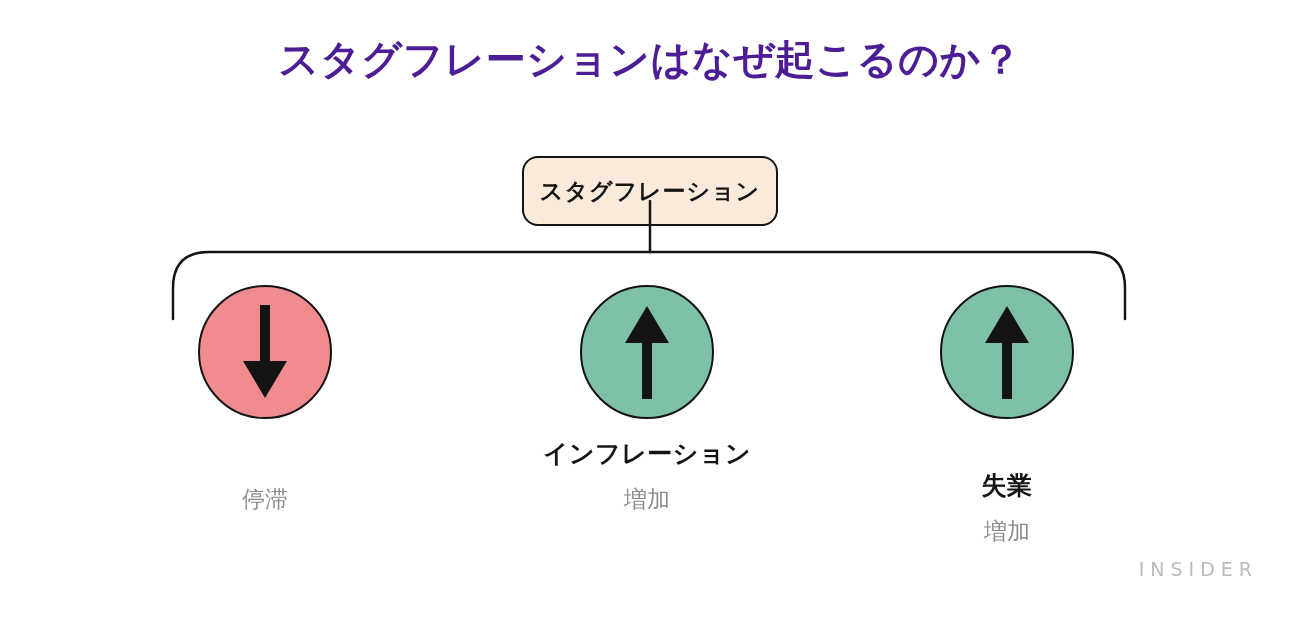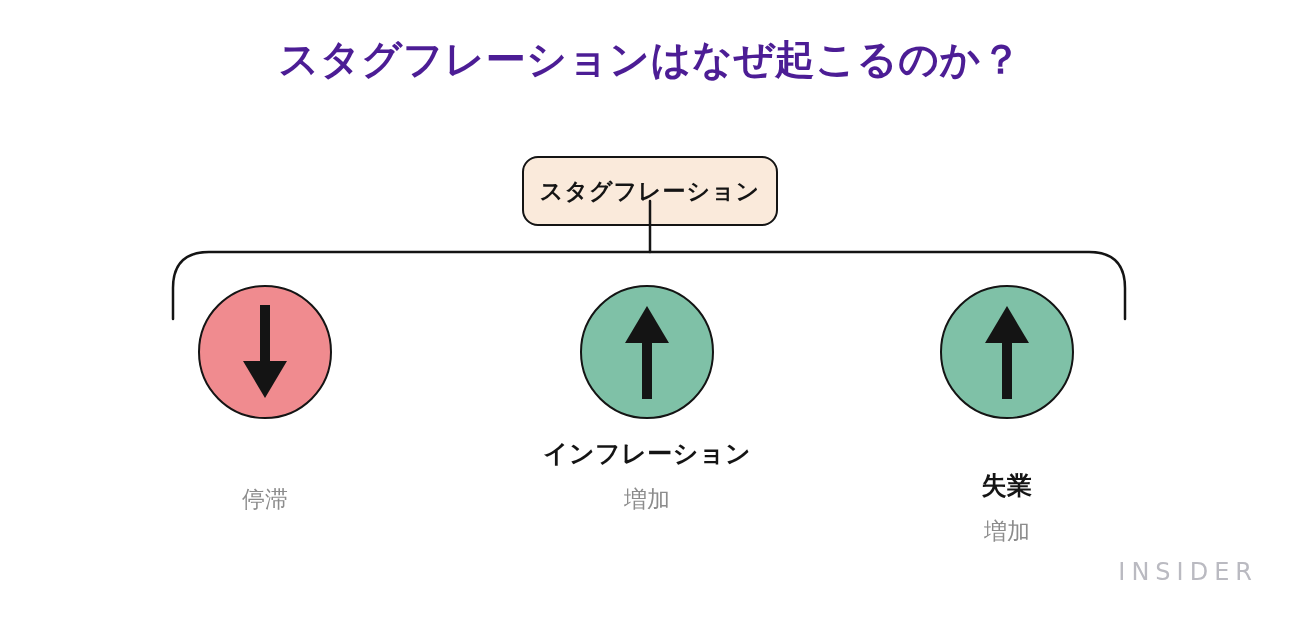--- a/index.html
+++ b/index.html
@@ -88,21 +88,21 @@
     font-weight: 400;
     color: #8c8c8c;
   }
   .pos-1 { left: 105px; }
   .pos-2 { left: 487px; }
   .pos-3 { left: 847px; margin-top: 32px; }
   .watermark {
     position: absolute;
     top: 558px;
     right: 42px;
-    font-size: 24px;
+    font-size: 19px;
     font-weight: 400;
     letter-spacing: 6px;
     color: #babac1;
   }
 </style>
 </head>
 <body>
 
 <div class="canvas">
 

